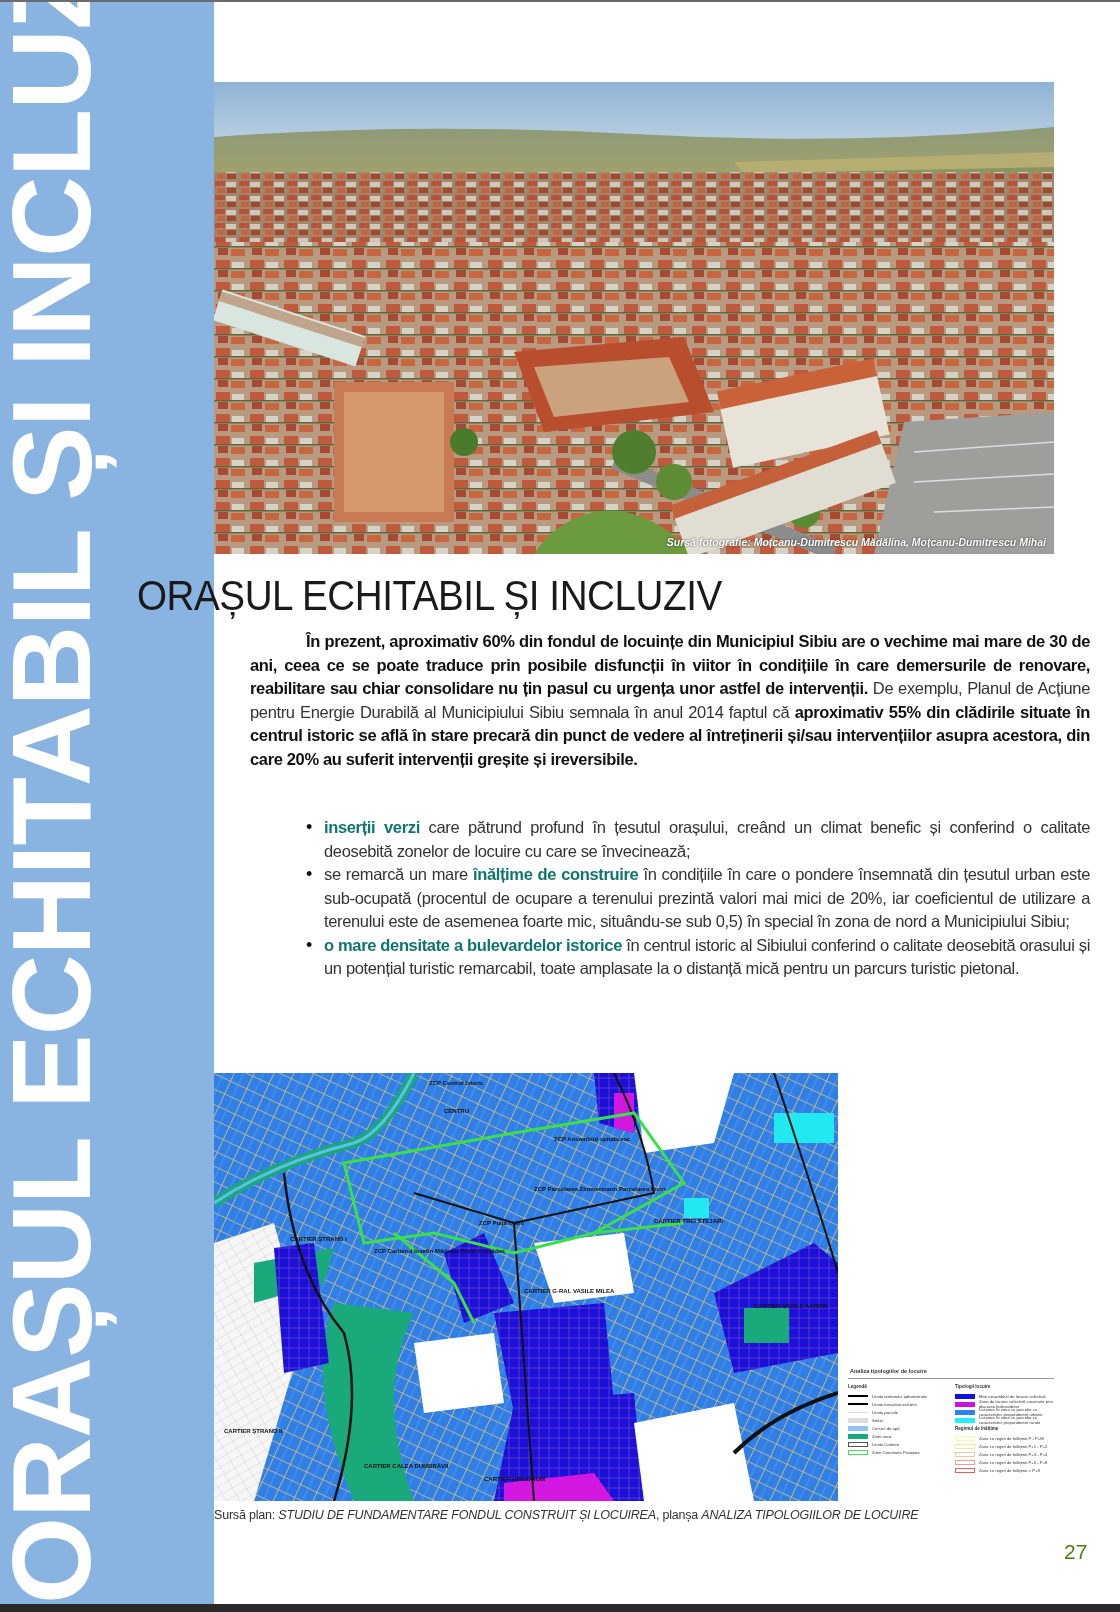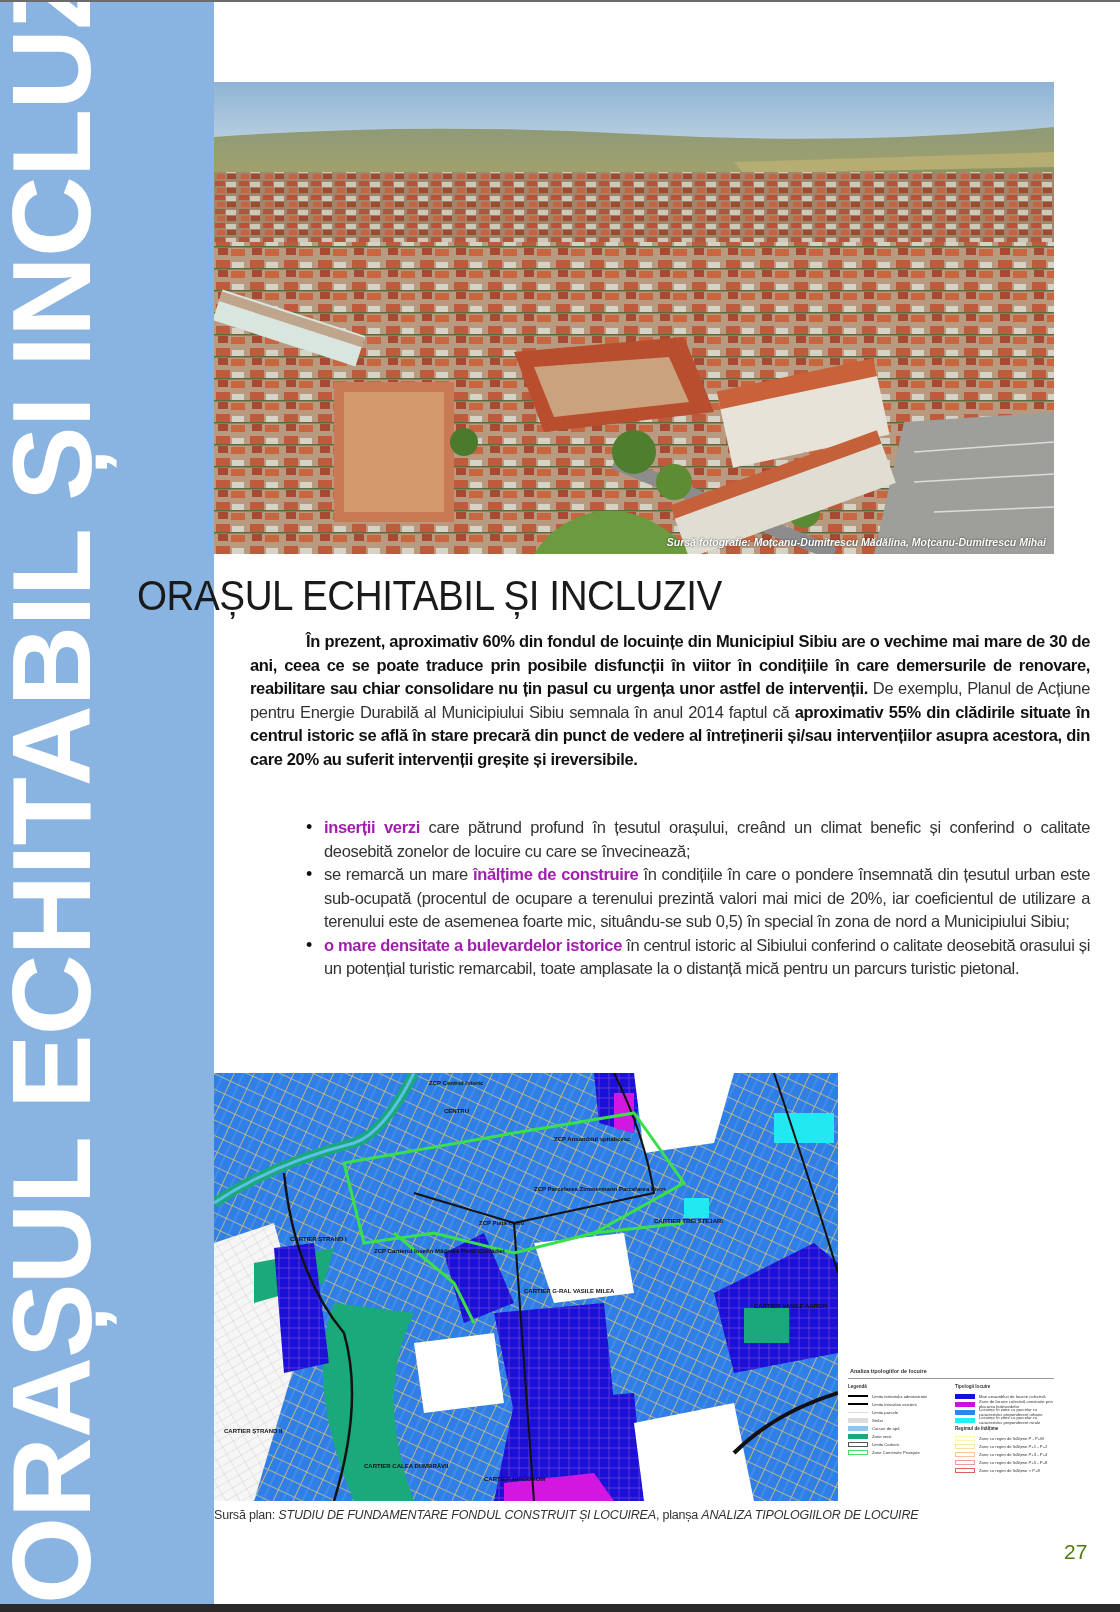--- a/index.html
+++ b/index.html
@@ -46,21 +46,21 @@
   .p1 { top: 630px; }
   .p1 .lead { font-weight: bold; color: #111; }
   .p1 .normal { color: #333; font-weight: normal; }
   .p2 { top: 816px; color: #333; }
   .indent { display: inline-block; width: 56px; }
   .bullets { list-style: none; margin: 0; padding: 0 0 0 56px; }
   .bullets li { position: relative; padding-left: 18px; }
   .bullets li::before {
     content: "\2022"; position: absolute; left: 0; top: 0; font-size: 18px; color: #111;
   }
-  .bullets b { color: #a21caf; }
+  .bullets b { color: #0f766e; }
 
   .map {
     position: absolute; left: 214px; top: 1073px; width: 624px; height: 428px; overflow: hidden;
     background: #3b7de0;
   }
   .legend {
     position: absolute; left: 848px; top: 1368px; width: 206px; height: 134px;
     font-size: 4.2px; color: #333; background: #fff;
   }
   .legend .lg-title { font-weight: bold; font-size: 5.5px; margin: 0 0 4px 2px; }

